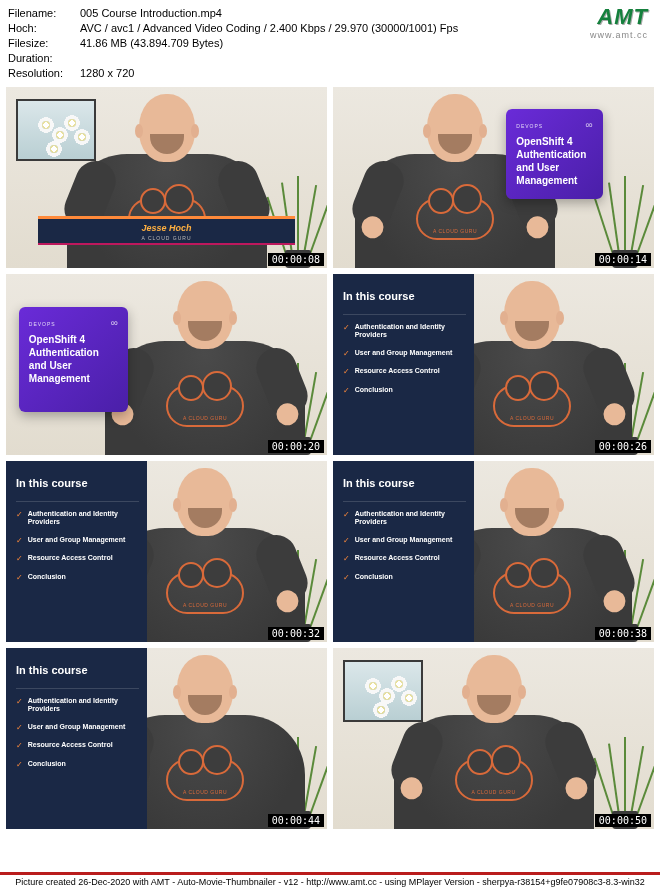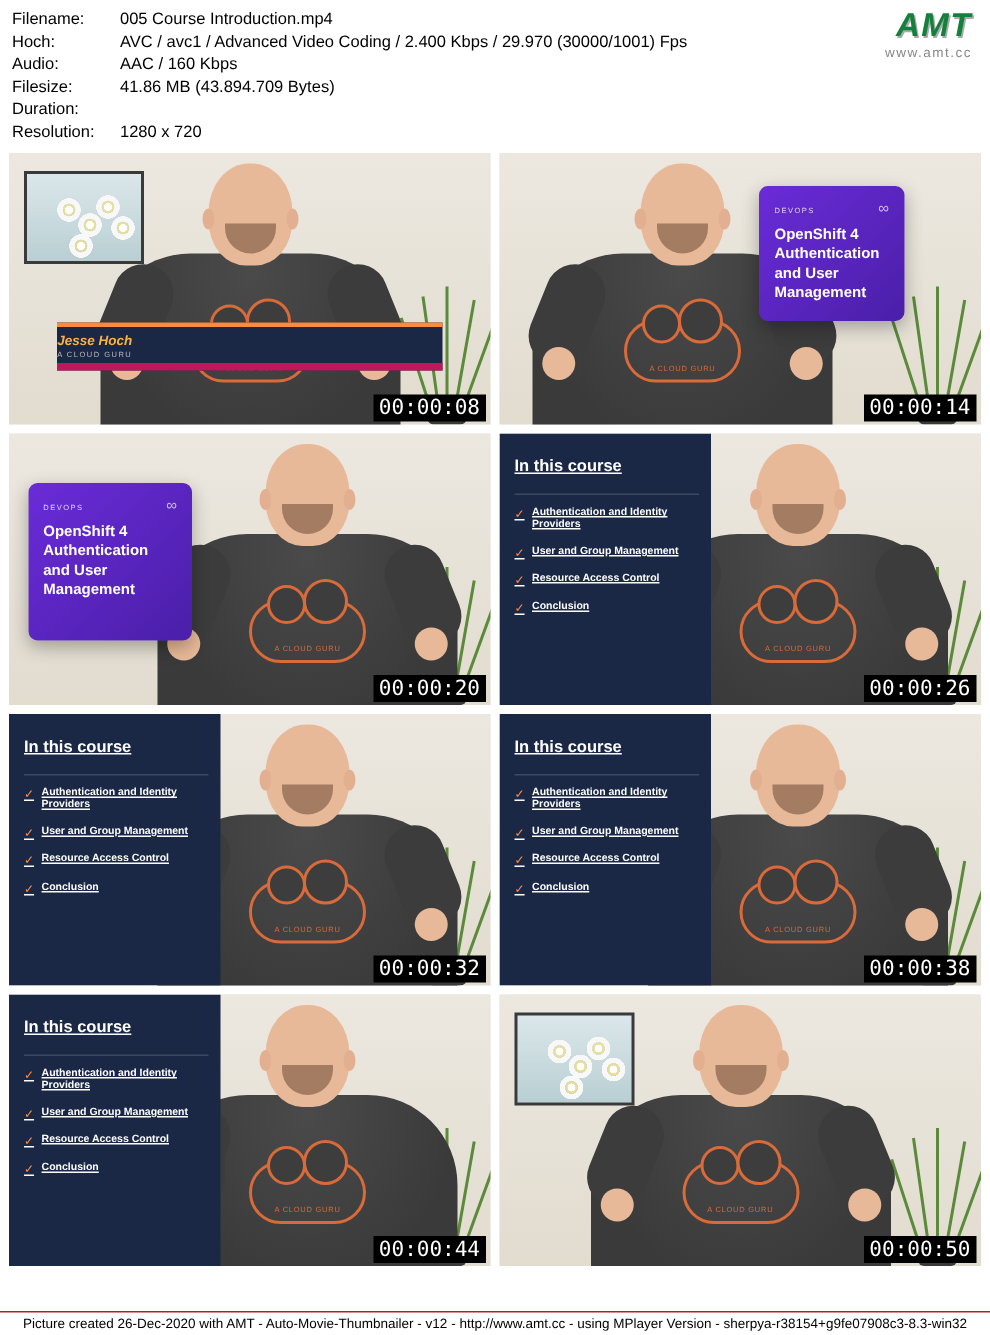--- a/index.html
+++ b/index.html
@@ -118,21 +118,20 @@
   .hand{position:absolute;width:22px;height:22px;background:#e8b998;border-radius:50%;bottom:-8px;}
   .handL{left:16px}.handR{right:16px}
   .slide-panel {
     position: absolute;
     top: 0; left: 0; bottom: 0;
     width: 44%;
     background: #1a2845;
     color: #fff;
     padding: 16px 8px 16px 10px;
     font-size: 8px;
-    text-decoration: underline;
   }
   .slide-purple {
     position: absolute;
     top: 14%; left: 6%;
     width: 36%; height: 56%;
     background: linear-gradient(135deg, #6a2bd8, #4a1fa8);
     border-radius: 6px;
     color: #fff;
     padding: 14px 10px;
     font-size: 8px;
@@ -142,41 +141,42 @@
   .devops-tag { font-size: 5px; letter-spacing: 1px; opacity: .8; margin-bottom: 6px; }
   .slide-title-p { font-weight: bold; font-size: 10px; line-height: 1.3; }
   .infinity { position:absolute; top:10px; right:10px; font-size:10px; color:#fff; opacity:.7; }
   .course-title { font-weight: bold; font-size: 11px; margin-bottom: 12px; }
   .bullet { display: flex; align-items: flex-start; margin-bottom: 9px; line-height: 1.2; }
   .check { color: #ff8a3a; margin-right: 5px; font-size: 8px; }
   .bullet-text { font-size: 7px; font-weight: bold; }
   .divider { height: 1px; background: rgba(255,255,255,.15); margin: 4px 0 8px; }
   .lower-third {
     position: absolute;
-    left: 10%; right: 10%; bottom: 36px;
+    left: 10%; right: 10%; bottom: 23px;
     background: #1a2845;
     border-top: 3px solid #ff8a3a;
-    border-bottom: 5px solid #be185d;
+    border-bottom: 2px solid #be185d;
+    text-align: center;
     padding: 4px 0 2px;
   }
   .lt-name { color: #ffb040; font-style: italic; font-weight: bold; font-size: 9px; }
   .lt-sub { color: #bbb; font-size: 5px; letter-spacing: 1px; margin-top: 2px; }
   .timestamp {
     position: absolute;
     right: 3px; bottom: 2px;
     background: #000;
     color: #fff;
-    font-size: 14px;
+    font-size: 10px;
     padding: 1px 4px;
     font-family: monospace;
   }
   .footer {
     position: absolute;
     left: 0; right: 0; bottom: 0;
-    border-top: 1px solid #b91c1c;
+    border-top: 3px solid #b91c1c;
     font-size: 9px;
     padding: 2px 4px 3px;
     background: #fff;
     text-align: center;
   }
   
   .person.shift-left { left: 38%; }
   .person.shift-right-sm { left: 62%; }
 </style>
 </head>
@@ -189,24 +189,20 @@
   </div>
   <div class="meta-row">
       <div class="meta-label">Filename:</div>
       <div class="meta-value">005 Course Introduction.mp4</div>
     </div>
   <div class="meta-row">
       <div class="meta-label">Hoch:</div>
       <div class="meta-value">AVC / avc1 / Advanced Video Coding / 2.400 Kbps / 29.970 (30000/1001) Fps</div>
     </div>
   <div class="meta-row">
-      <div class="meta-label">Audio:</div>
-      <div class="meta-value">AAC / 160 Kbps</div>
-    </div>
-  <div class="meta-row">
       <div class="meta-label">Filesize:</div>
       <div class="meta-value">41.86 MB (43.894.709 Bytes)</div>
     </div>
   <div class="meta-row">
       <div class="meta-label">Duration:</div>
     </div>
   <div class="meta-row">
       <div class="meta-label">Resolution:</div>
       <div class="meta-value">1280 x 720</div>
     </div>

